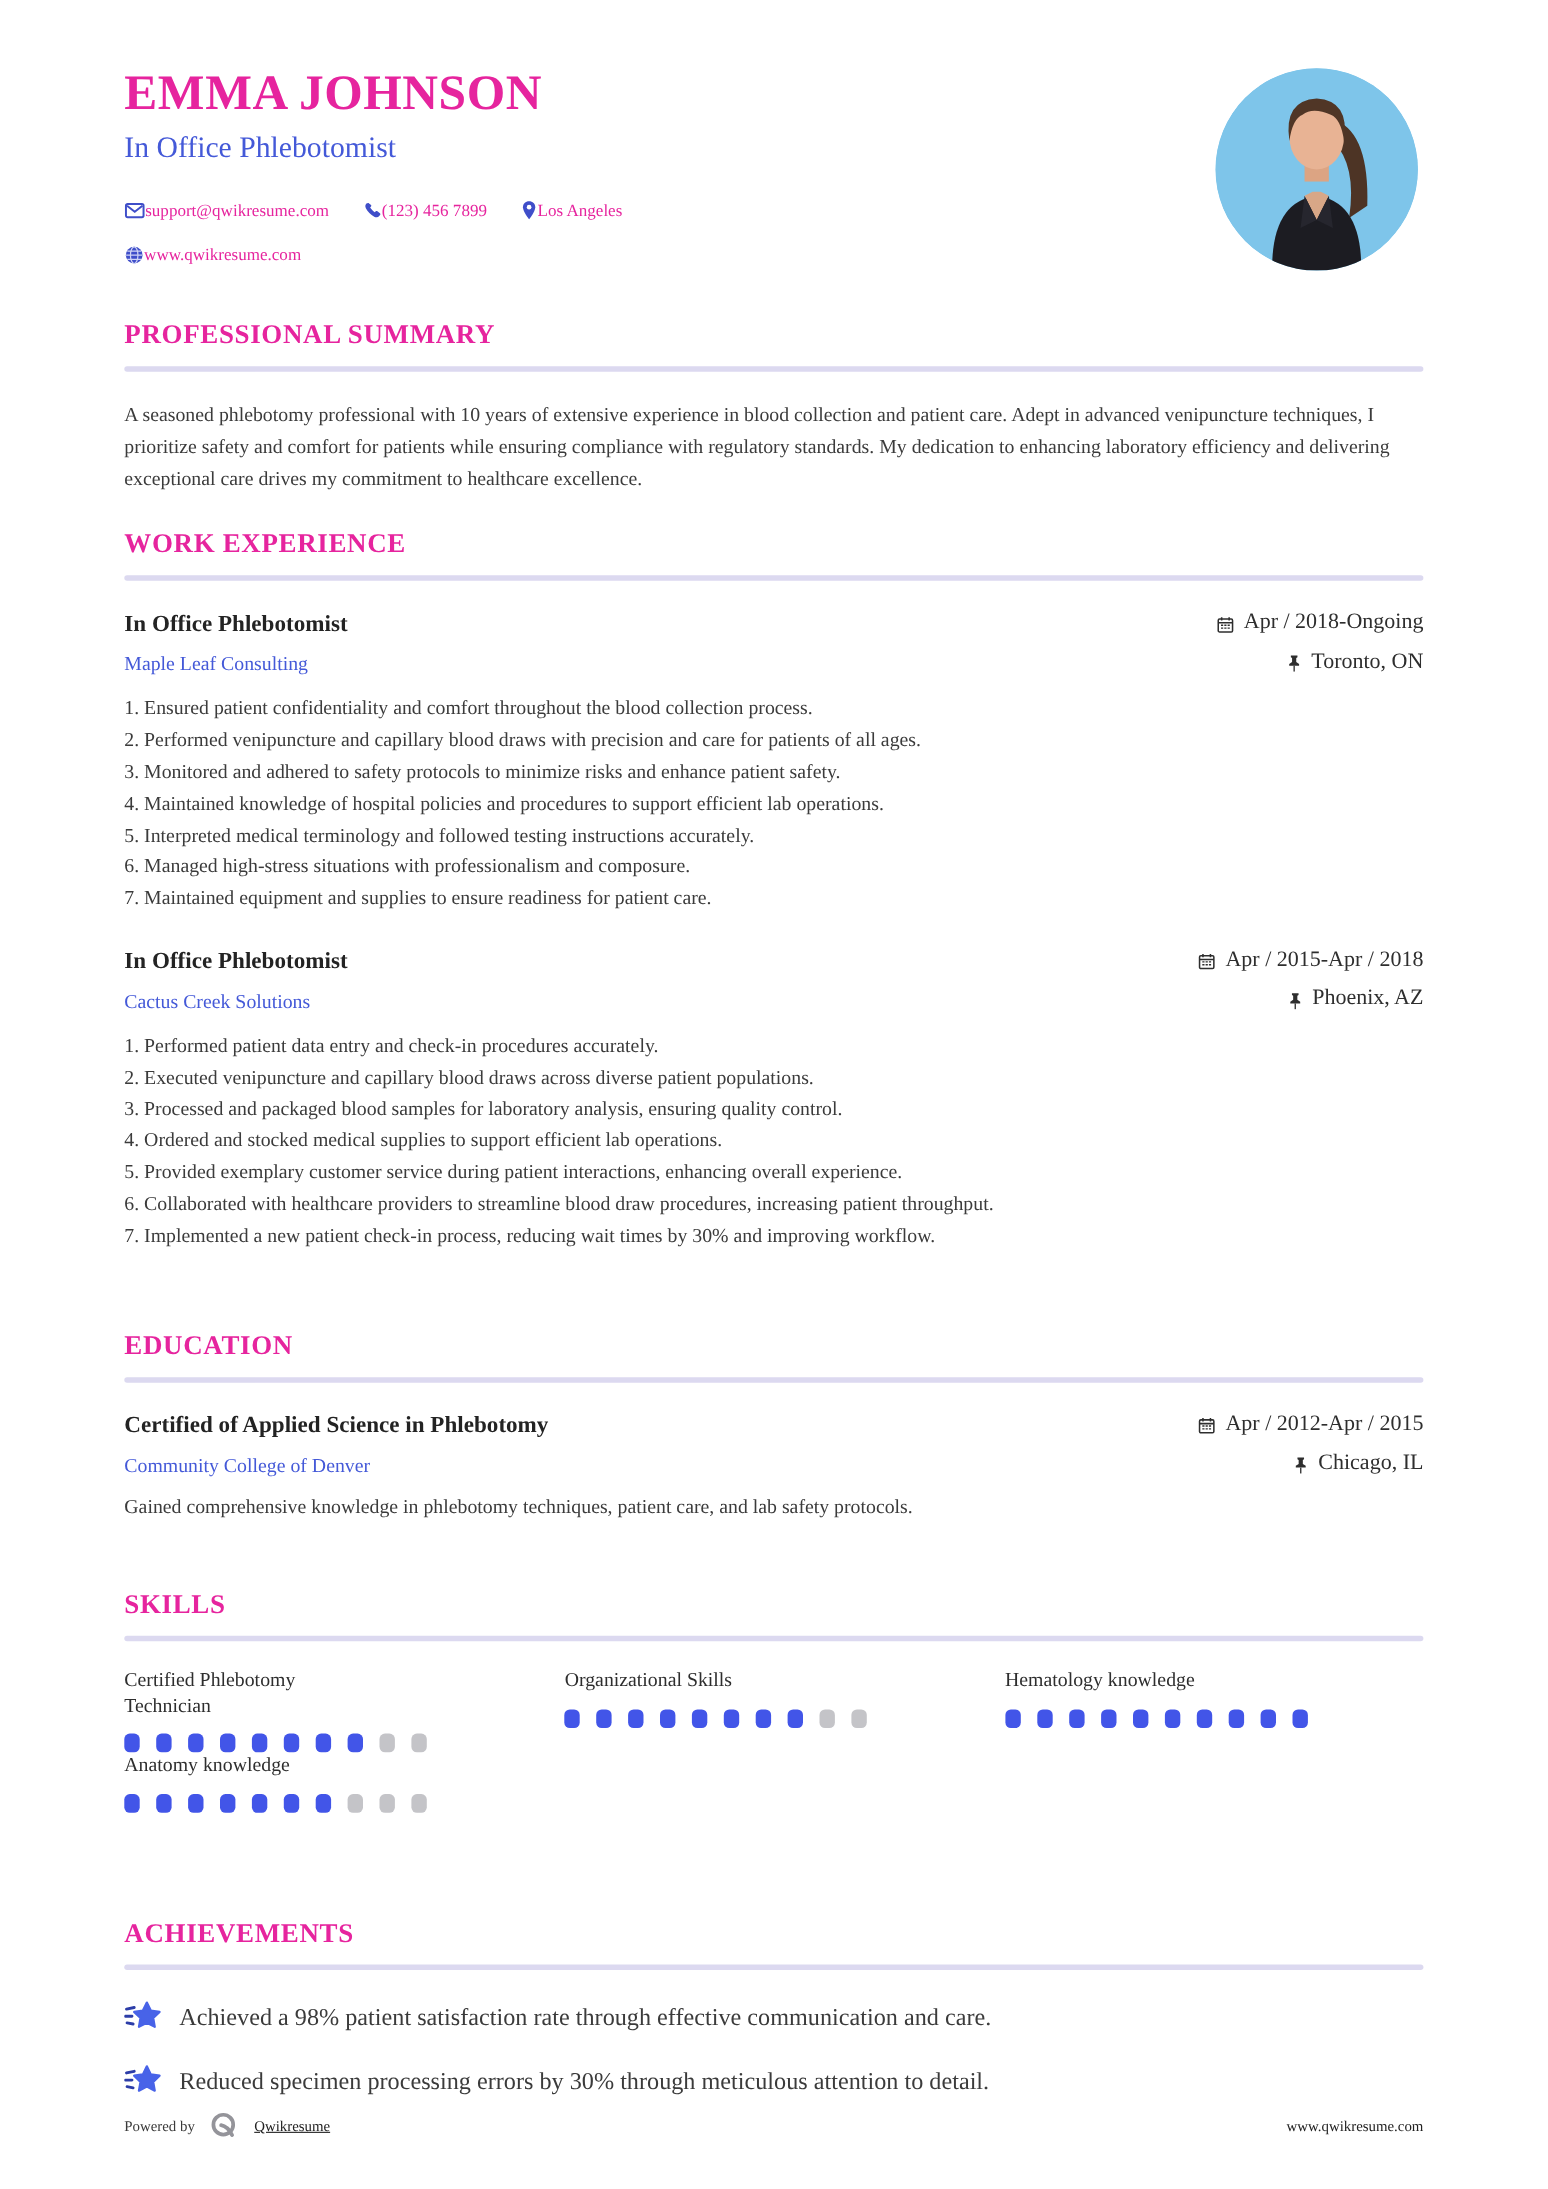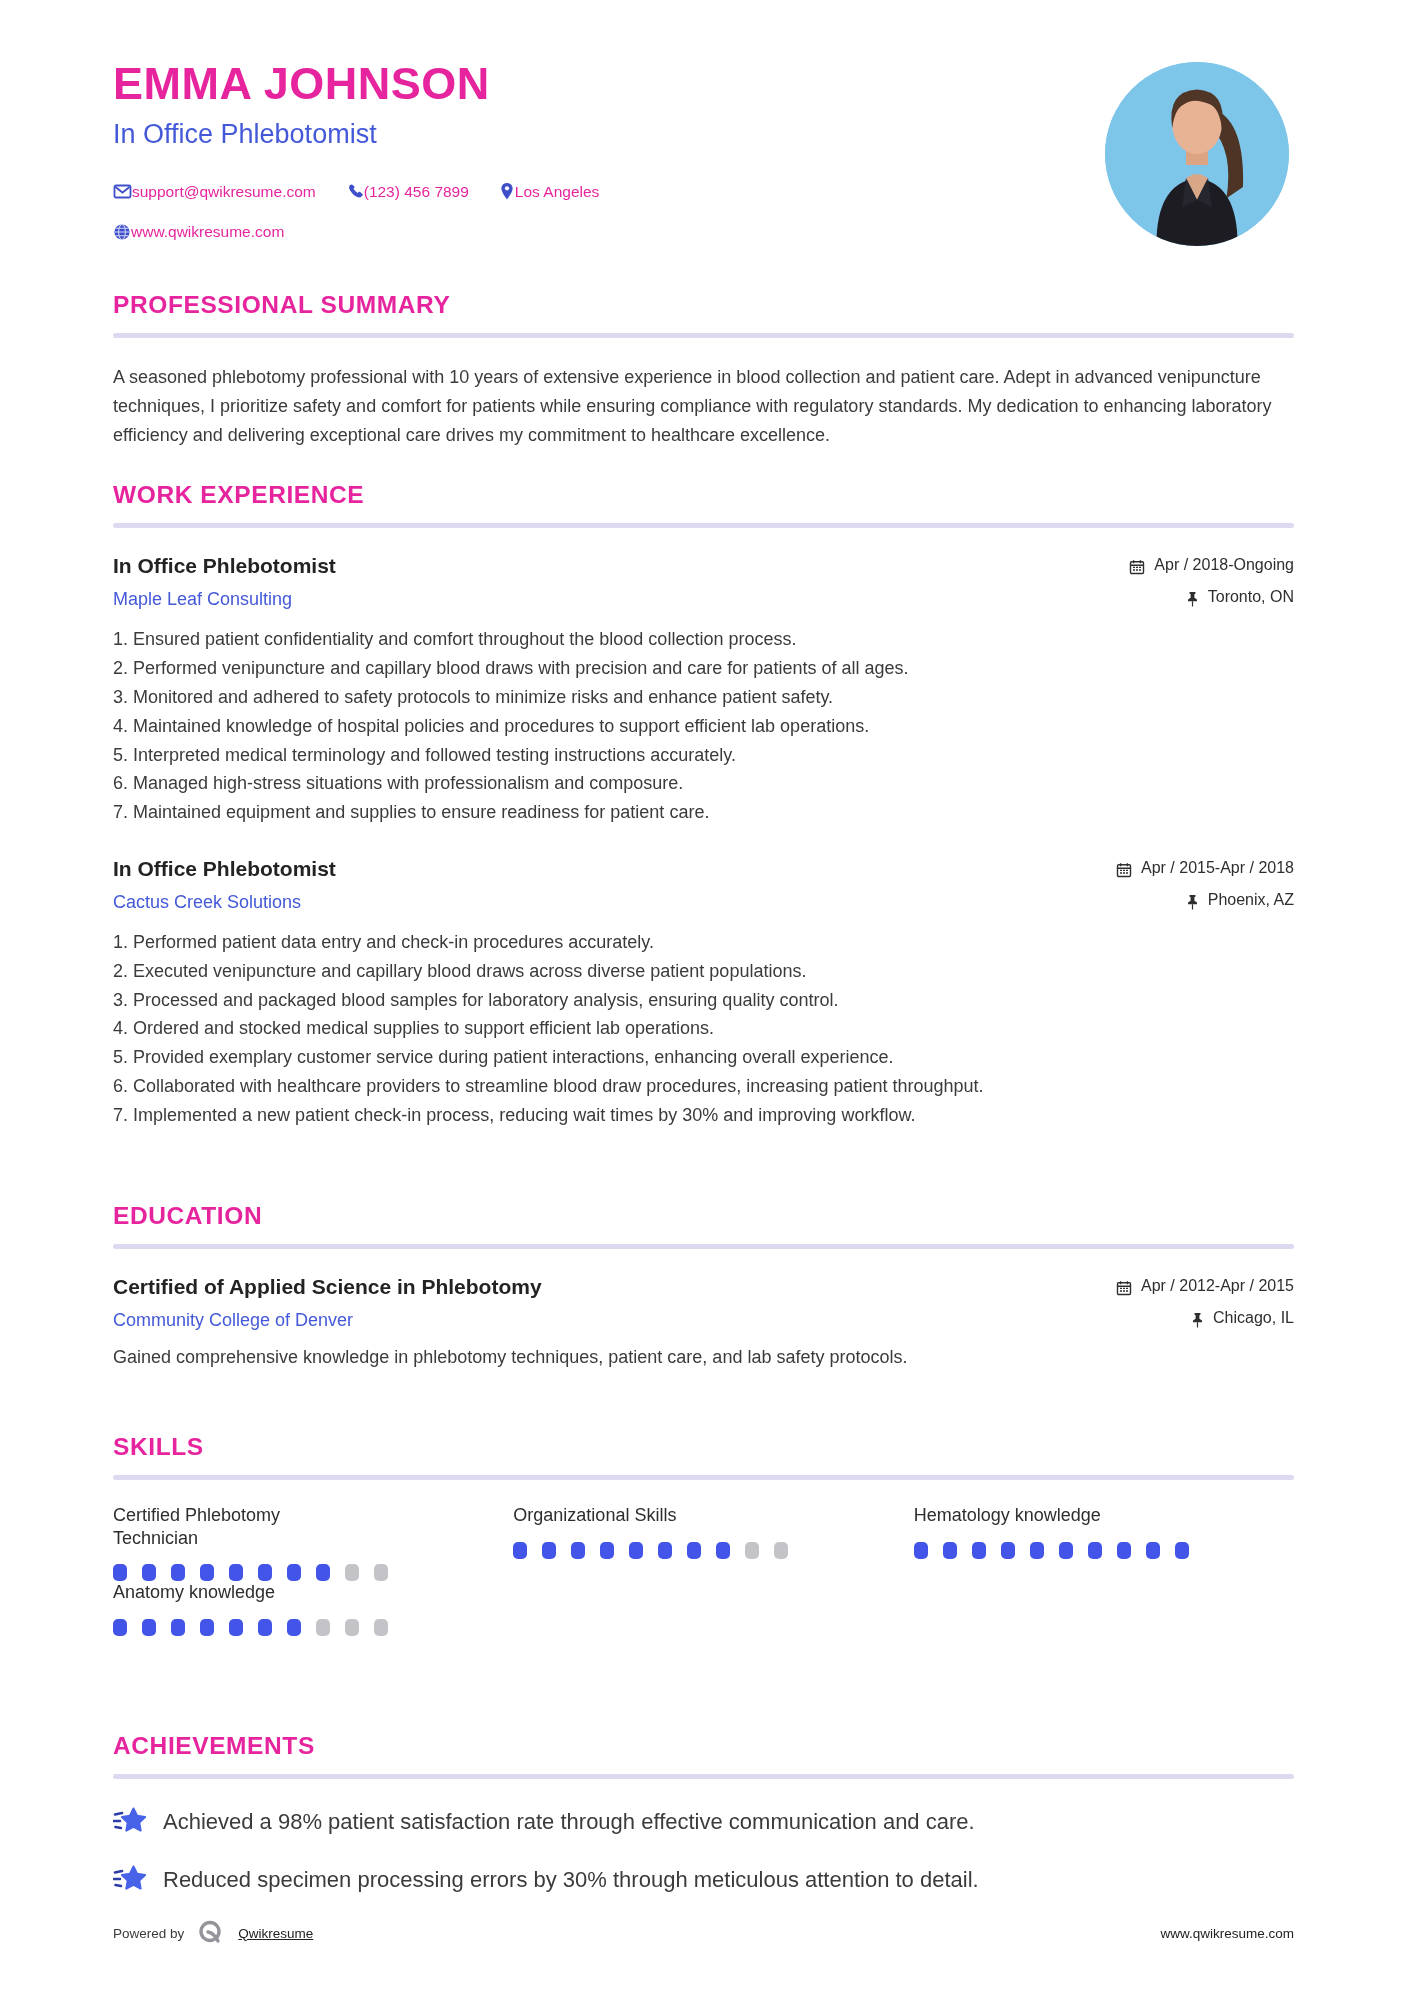--- a/index.html
+++ b/index.html
@@ -1,20 +1,20 @@
 <!DOCTYPE html>
 <html style="--accent-pink: #e6249e; --accent-blue: #4459d8; --icon-indigo: #3f4ec9; --dot-blue: #4255e8; --dot-gray: #c4c4c8; --divider: #dcd9f0; --avatar-bg: #7ec5ea; --text-dark: #3b3b3b;"><head>
 <meta charset="utf-8">
 <style>
   * { margin:0; padding:0; box-sizing:border-box; }
   html,body { background:#ffffff; }
   body { font-family:"Liberation Sans", sans-serif; color:#3b3b3b; }
   .page {
     position:relative; width:1275px; height:1990px; margin:0 auto;
-    background:#fff; padding:58px 47px 12px 47px; overflow:hidden;
+    background:#fff; padding:58px 47px 12px 47px; overflow:hidden;font-family:Liberation Serif, serif;
   }
   
   .name {
     font-size:45px; font-weight:800; letter-spacing:0.5px;
     color:var(--accent-pink,#e6249e);
   }
   .job-headline { font-size:27px; font-weight:500; margin-top:9px; color:var(--accent-blue,#4459d8); }
   .contact-wrap { margin-top:32px; width:640px; display:flex; flex-wrap:wrap; column-gap:30px; row-gap:22px; }
   .contact-item { display:flex; align-items:center; font-size:15.5px; font-weight:500; color:var(--accent-pink,#e6249e); cursor:pointer; }
   .contact-item svg { display:block; }
@@ -29,21 +29,21 @@
     color:var(--accent-pink,#e6249e);
   }
   .divider { height:5px; border-radius:3px; background:var(--divider,#dcd9f0); margin-top:14px; }
   .summary-section { margin-top:50px; }
   .summary-text { margin-top:25px; font-size:18px; line-height:1.6; color:#3b3b3b; max-width:1313px; }
   .work-section { margin-top:32px; }
   .job { margin-top:26px; }
   .job + .job { margin-top:30px; }
   .row-between { display:flex; justify-content:space-between; align-items:baseline; }
   .entry-title { font-size:21px; font-weight:700; color:#232323; }
-  .entry-meta { display:flex; align-items:center; gap:9px; font-size:16px; color:#2e2e2e; }
+  .entry-meta { display:flex; align-items:center; gap:9px; font-size:20px; color:#2e2e2e; }
   .entry-meta svg { display:block; position:relative; top:2px; }
   .company-row { margin-top:10px; }
   .company-name { font-size:18px; font-weight:500; color:var(--accent-blue,#4459d8); }
   ol.bullets { margin-top:15px; list-style:none; counter-reset:li; }
   ol.bullets li { counter-increment:li; font-size:18px; line-height:1.6; color:#3b3b3b; }
   ol.bullets li::before { content:counter(li) ". "; }
   
   .education-section { margin-top:72px; }
   .edu-entry { margin-top:26px; }
   .edu-note { margin-top:12px; font-size:18px; line-height:1.6; color:#3b3b3b; }

